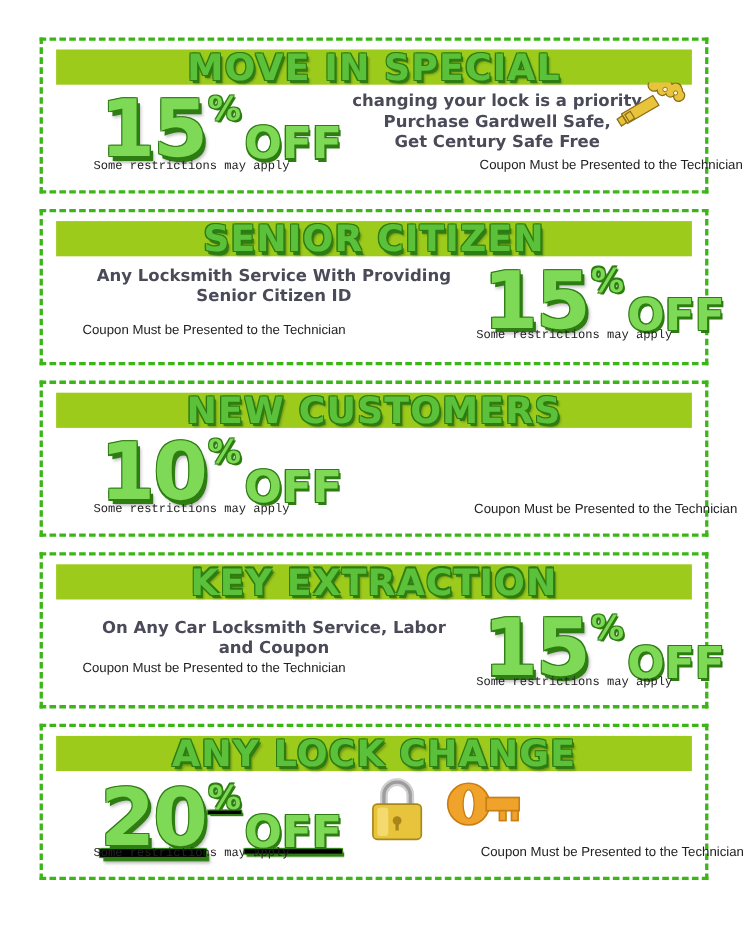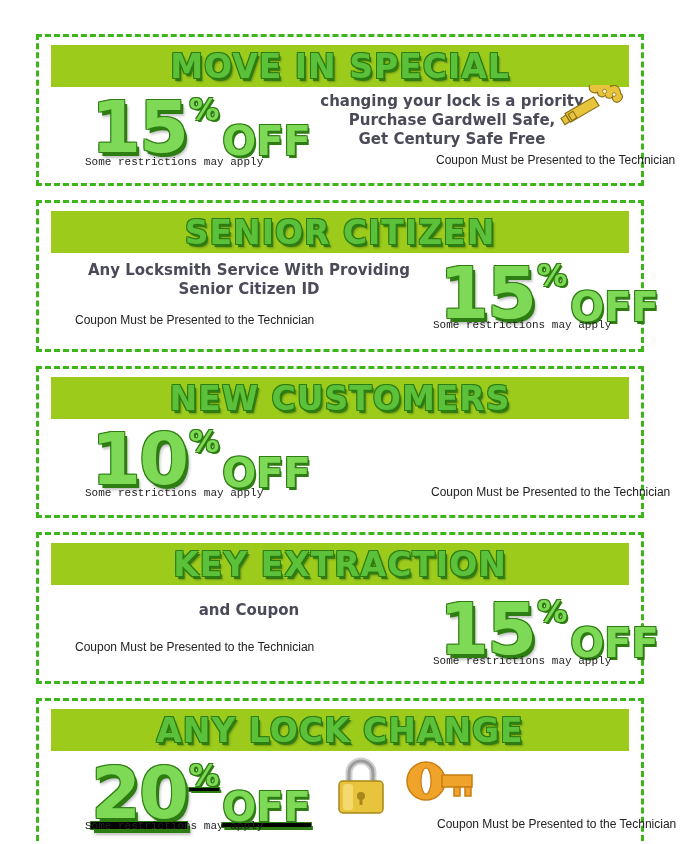--- a/index.html
+++ b/index.html
@@ -27,21 +27,21 @@
     border: 3px dashed #3cb518;
     box-sizing: border-box;
     background: #ffffff;
   }
   .coupon-spacer { height: 14px; }
   .top-spacer { height: 34px; }
 
   .banner {
     margin: 8px 12px 0 12px;
     background: #9ccb1c;
-    height: 42px;
+    height: 32px;
     position: relative;
   }
   .banner-title {
     position: absolute;
     left: 0; right: 0;
     top: 50%;
     transform: translateY(-50%);
     text-align: center;
     font-family: "DejaVu Sans", sans-serif;
     font-weight: bold;
@@ -239,20 +239,21 @@
   </div>
 
   <div class="coupon-spacer"></div>
 
   <div class="coupon">
     <div class="banner">
       <div class="banner-title">KEY EXTRACTION</div>
     </div>
     <div class="body-area">
       <div class="desc" style="left:40px; top:16px; width:340px;">
+        <div>On Any Car Locksmith Service, Labor</div>
         <div>and Coupon</div>
       </div>
 
       <div class="pct-block" style="left:400px; top:8px;">
         <span class="pct-num">15</span>
         <span class="pct-sign">%</span>
         <span class="pct-off">OFF</span>
       </div>
 
       <div class="must-present" style="left:36px; top:55px;">Coupon Must be Presented to the Technician</div>

